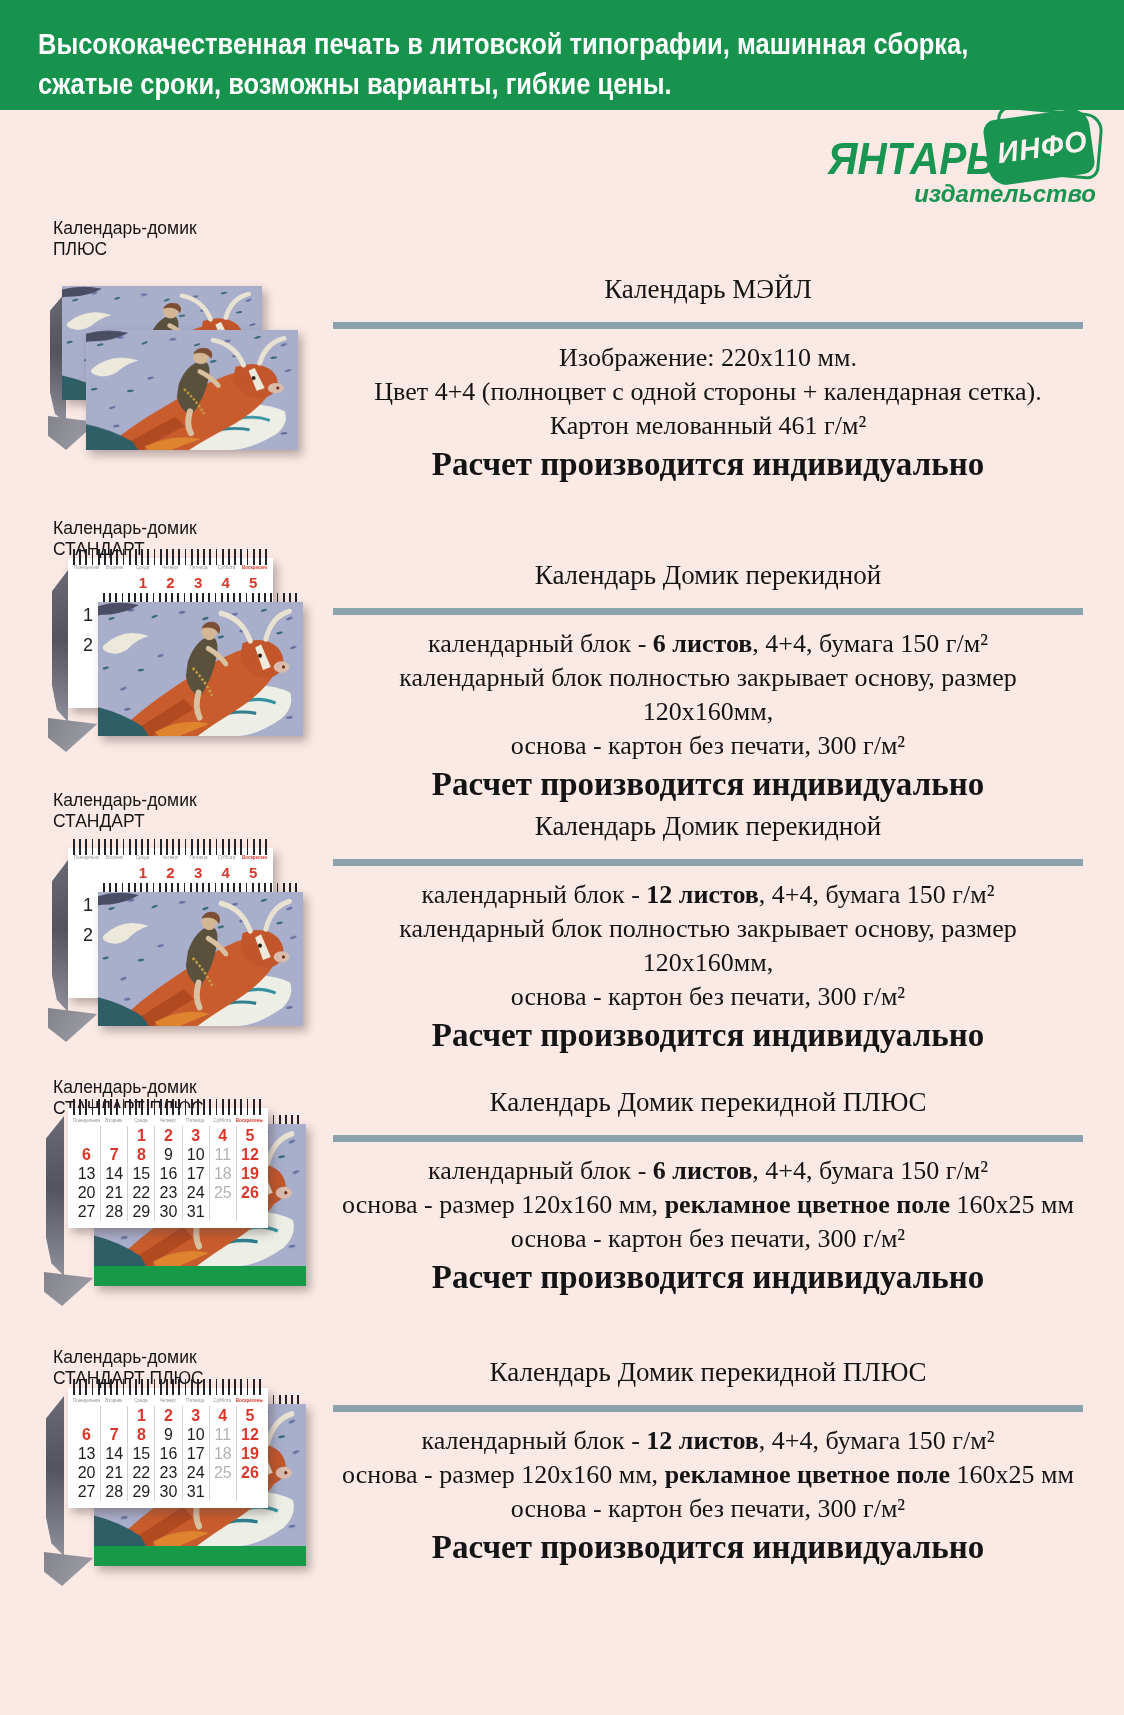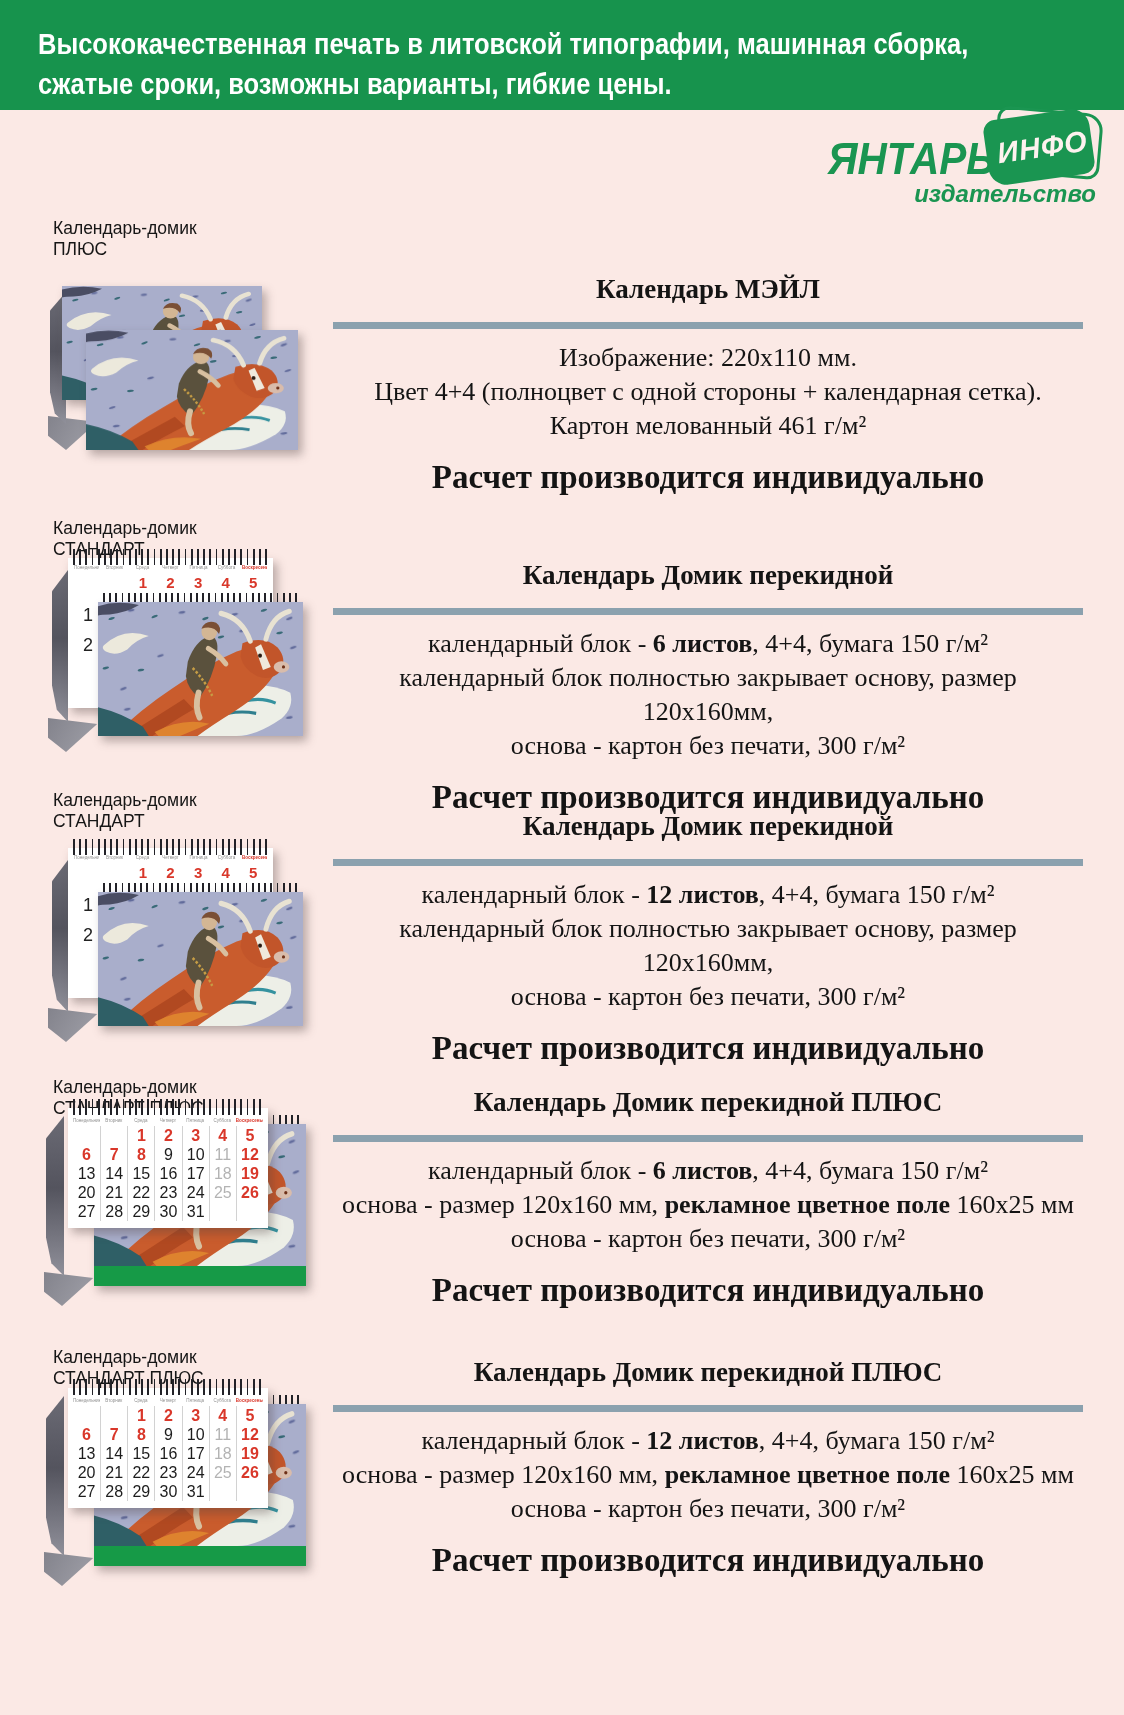--- a/index.html
+++ b/index.html
@@ -32,25 +32,25 @@
         transform:rotate(5deg) translate(9px,-5px);}
   .badge-card.frontc{background:var(--logo-green); transform:rotate(-8deg);}
   .logo-badge-text{position:absolute; left:11px; top:17px; font-size:29px; color:#fdf2ef;
         transform:rotate(-8deg); letter-spacing:1px;}
   .logo-sub{position:absolute; right:0; top:52px; font-size:24px;}
   
   .product{position:absolute; left:0; width:988px;}
   .prod-label{position:absolute; left:53px; top:0; color:#161616;
         font-family:"Liberation Sans", sans-serif; font-size:17.5px; line-height:21px;}
   .info{position:absolute; left:333px; width:750px; text-align:center;}
-  .info .title{font-size:27px; line-height:34px; font-weight:700;}
+  .info .title{font-size:27px; line-height:34px; font-weight:400;}
   .divider{height:7px; background:var(--divider); margin-top:16px;}
   .lines{margin-top:12px; font-size:26px; line-height:34px;}
   .lines b{font-weight:700;}
-  .calc{margin-top:14px; font-size:33px; line-height:40px; font-weight:700;}
+  .calc{margin-top:1px; font-size:33px; line-height:40px; font-weight:700;}
   
   .mockup{position:absolute;}
   .card{position:absolute; background:#fff; box-shadow:4px 5px 9px rgba(80,65,65,.4); z-index:2;}
   .card.front,.card.gridc{z-index:3;}
   .painting{position:absolute; inset:0; width:100%; height:100%; display:block;}
   .flap{position:absolute; z-index:1;
         background:linear-gradient(180deg,#6b6b75,#54545e 45%,#90909a);
         clip-path:polygon(100% 0,100% 100%,30% 92%,0 76%,0 14%);}
   .wedge{position:absolute; z-index:0; width:60px; height:34px;
         background:linear-gradient(120deg,#83838c,#a5a5ad);

